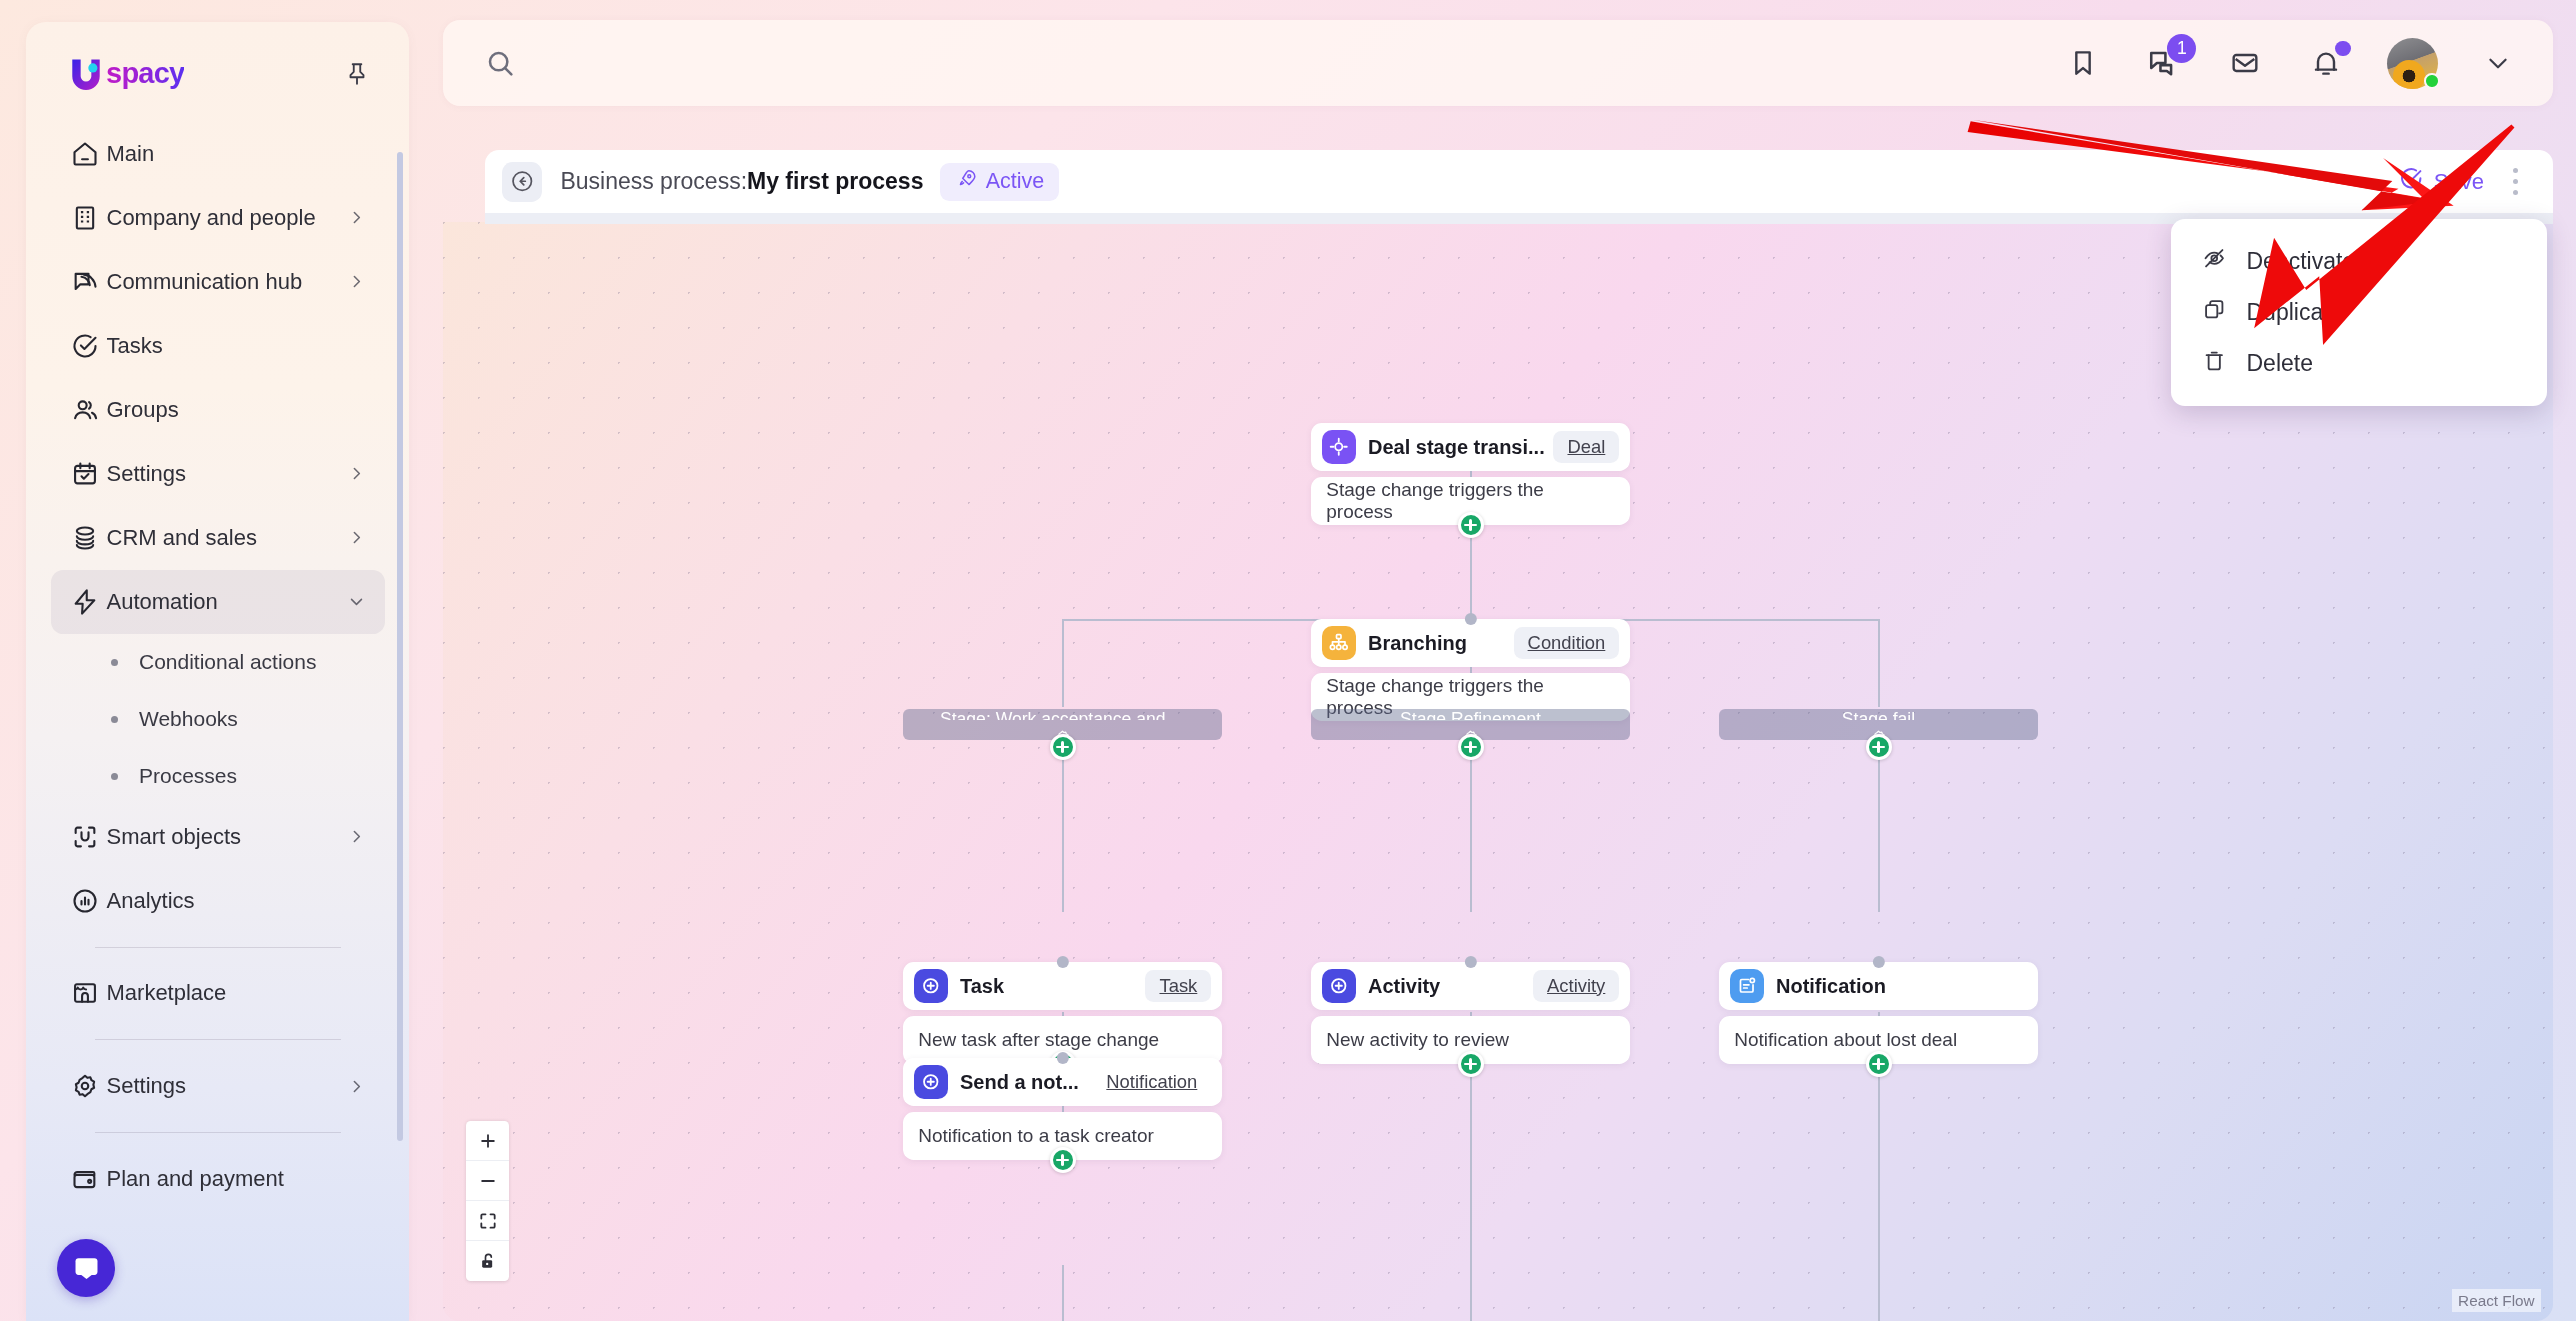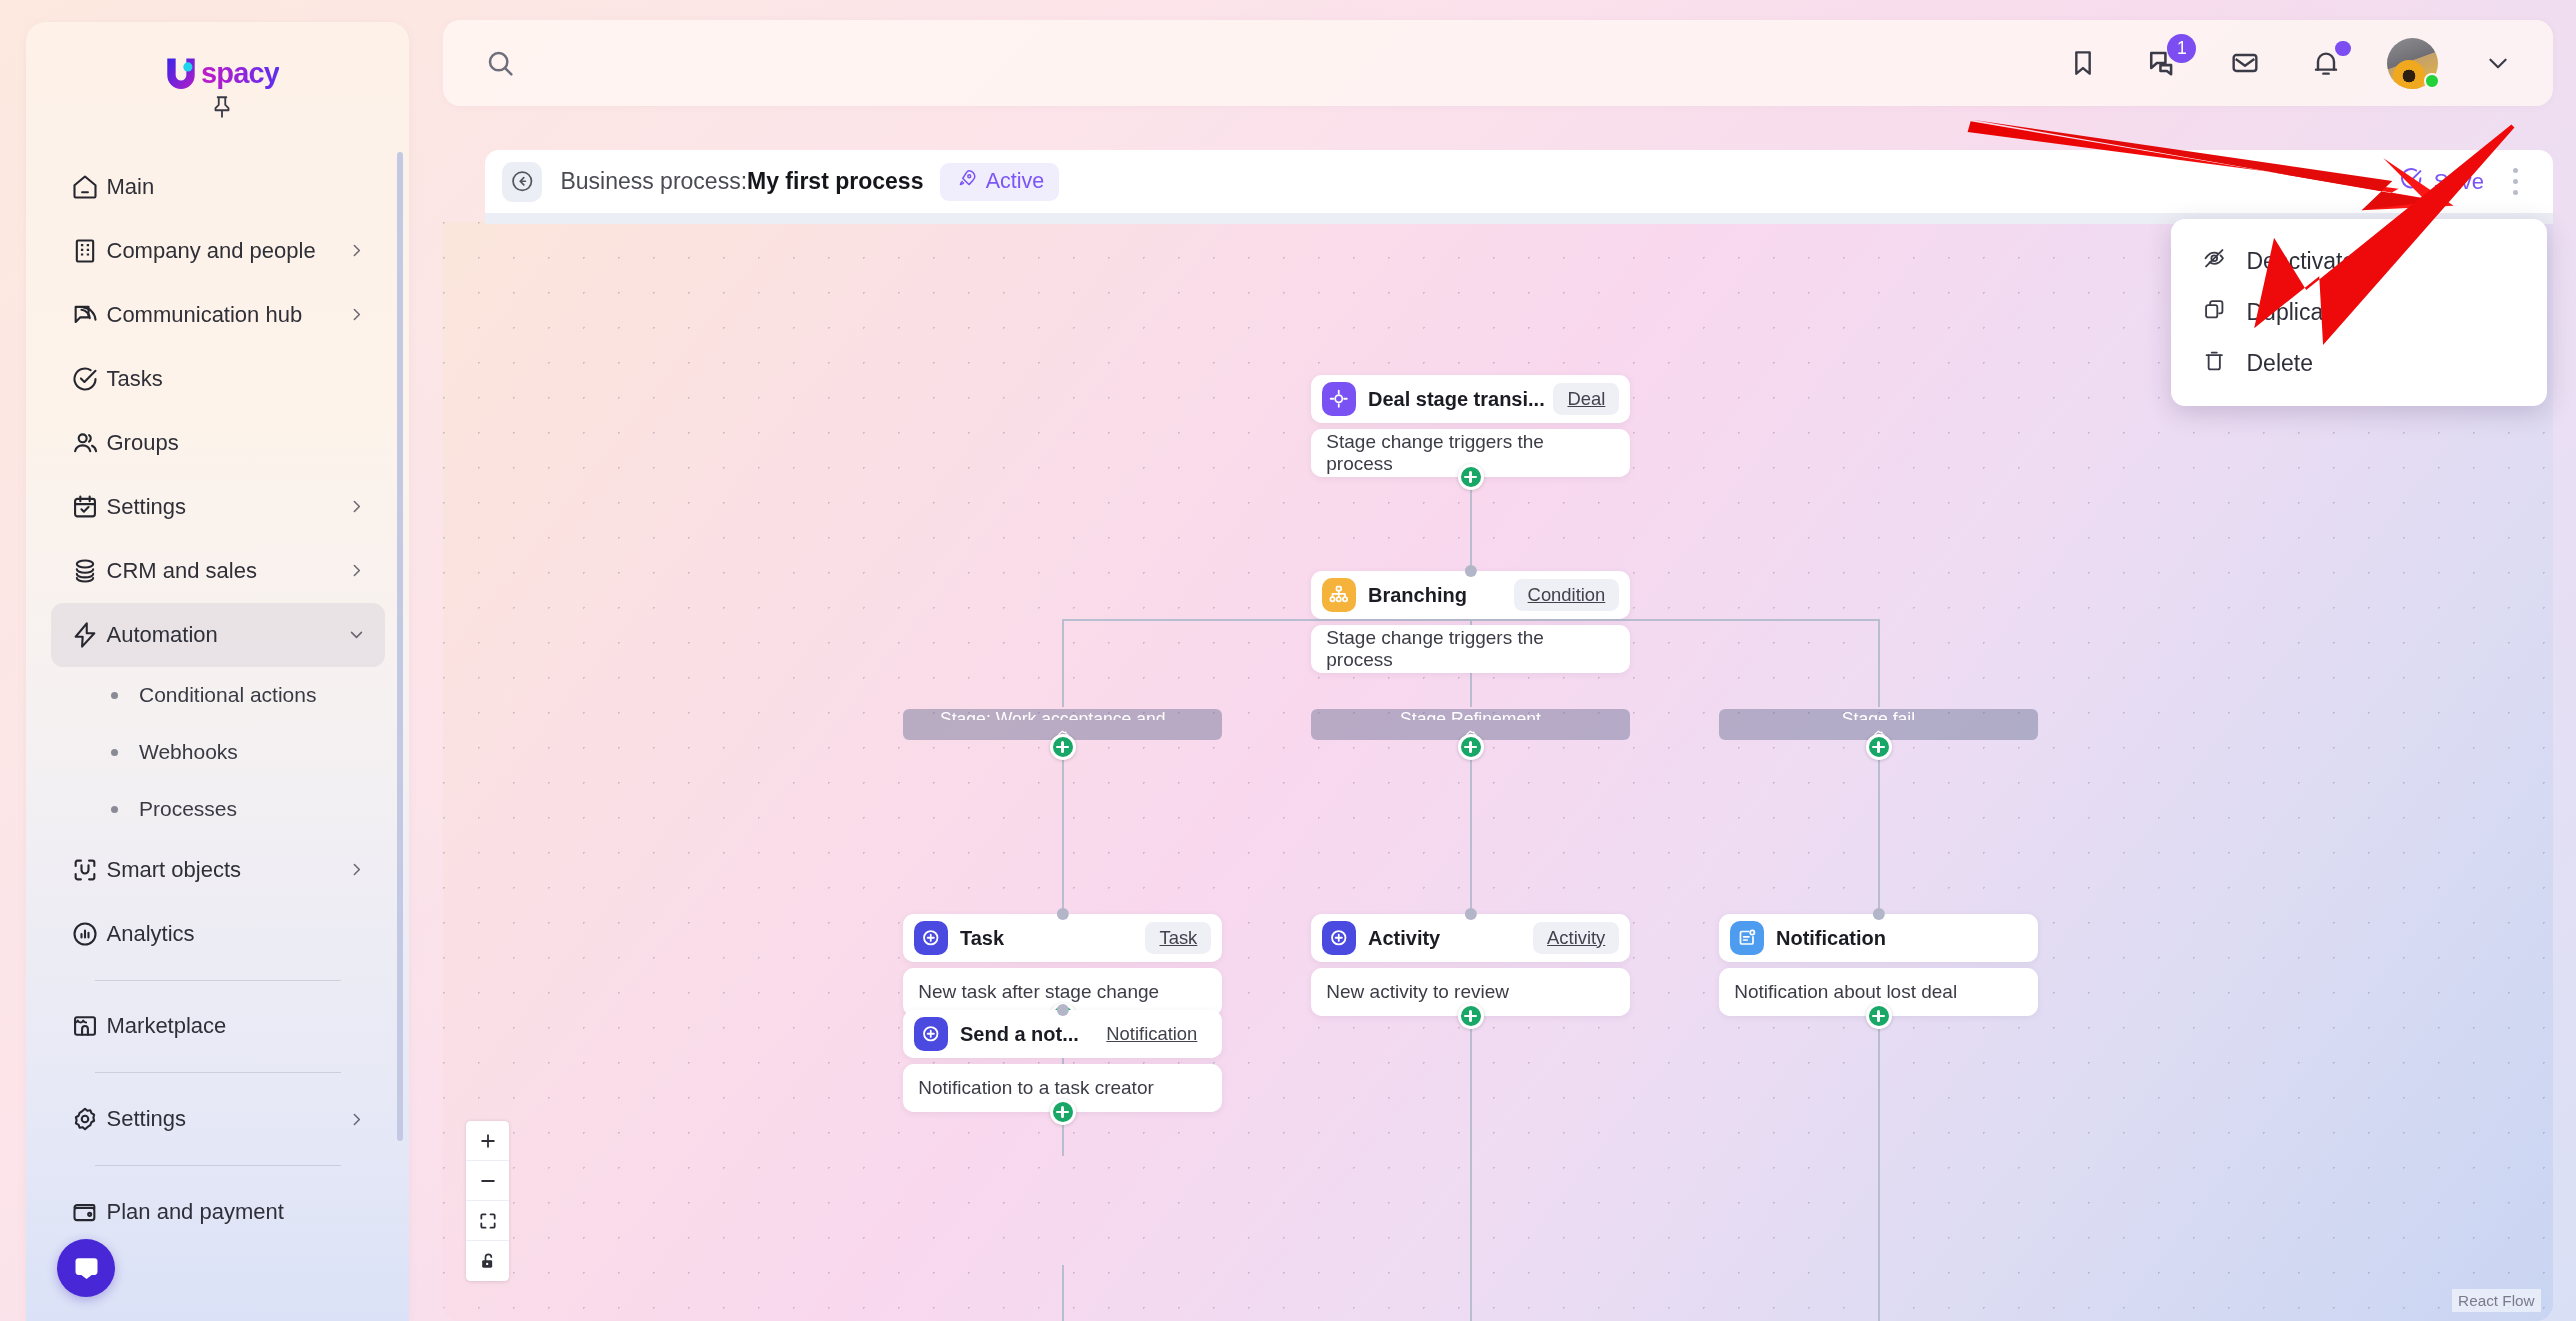--- a/index.html
+++ b/index.html
@@ -28,21 +28,20 @@
     left: 26px; top: 21.5px;
     width: 383px; height: 1300px;
     background: linear-gradient(180deg, #fdf1e8 0%, #fdf3ea 28%, #f5f1f2 55%, #e7e9f6 82%, #dbe2f7 100%);
     border-radius: 20px 20px 0 0;
     box-shadow: 0 1.5px 10.7px rgba(120,90,90,.05);
     overflow: hidden;
   }
   .brand-row {
     display: flex; align-items: center; justify-content: space-between;
     padding: 35px 35px 0 43px;
-    flex-direction: column;
   }
   .logo { display: flex; align-items: center; gap: 3.1px; }
   .logo-u { position: relative; width: 34px; height: 32px; }
   .logo-text {
     font-size: 29px; font-weight: 700; letter-spacing: -0.8px;
     background: linear-gradient(90deg, #c01bc7 0%, #9c22d6 40%, #5b2ff0 100%);
     -webkit-background-clip: text; background-clip: text; color: transparent;
   }
   .pin-btn { width: 34px; height: 34px; display:flex; align-items:center; justify-content:center; cursor: pointer; }
 
@@ -164,21 +163,21 @@
     position: absolute; left: 443px; top: 222px;
     width: 2110px; height: 1099px;
     border-radius: 0 0 17px 17px;
     overflow: hidden;
     background:
       radial-gradient(circle at 0.8px 0.8px, rgba(120,110,140,.30) 0.8px, transparent 1px) 0 0/35px 35px,
       linear-gradient(128deg, #fbe6db 0%, #fadfe6 22%, #f9d8ee 42%, #eedcf3 62%, #dcdcf3 80%, #c9d5f2 100%);
   }
 
   
-  .node { position:absolute; width: 319px; z-index: 3; }
+  .node { position:absolute; width: 319px; z-index: 3; margin-top: 48px; }
   .node-head {
     height: 48px; background:#fff; border-radius: 10.7px;
     display:flex; align-items:center; padding: 0 10.7px 0 10.7px;
     box-shadow: 0 1.5px 6.1px rgba(90,70,110,.08);
   }
   .node-ico {
     width: 34px; height: 34px; border-radius: 10px; flex:none;
     display:flex; align-items:center; justify-content:center;
   }
   .node-title { font-size: 20px; font-weight: 700; color:#1b1b24; margin-left: 12.3px; white-space:nowrap; overflow:hidden; }

